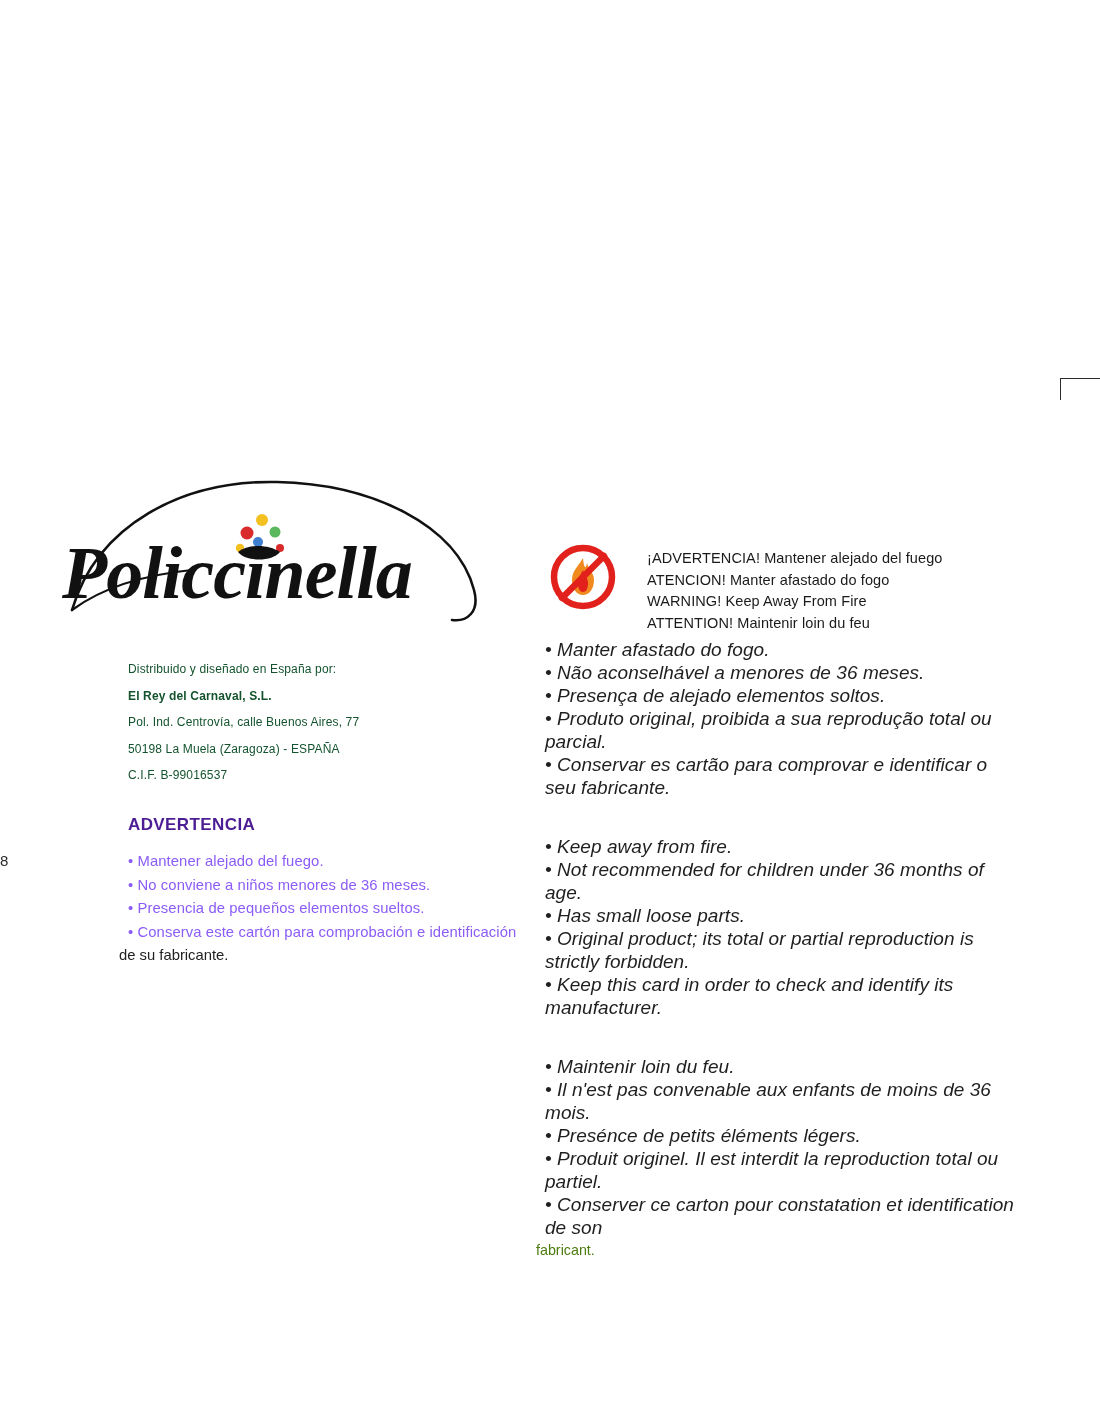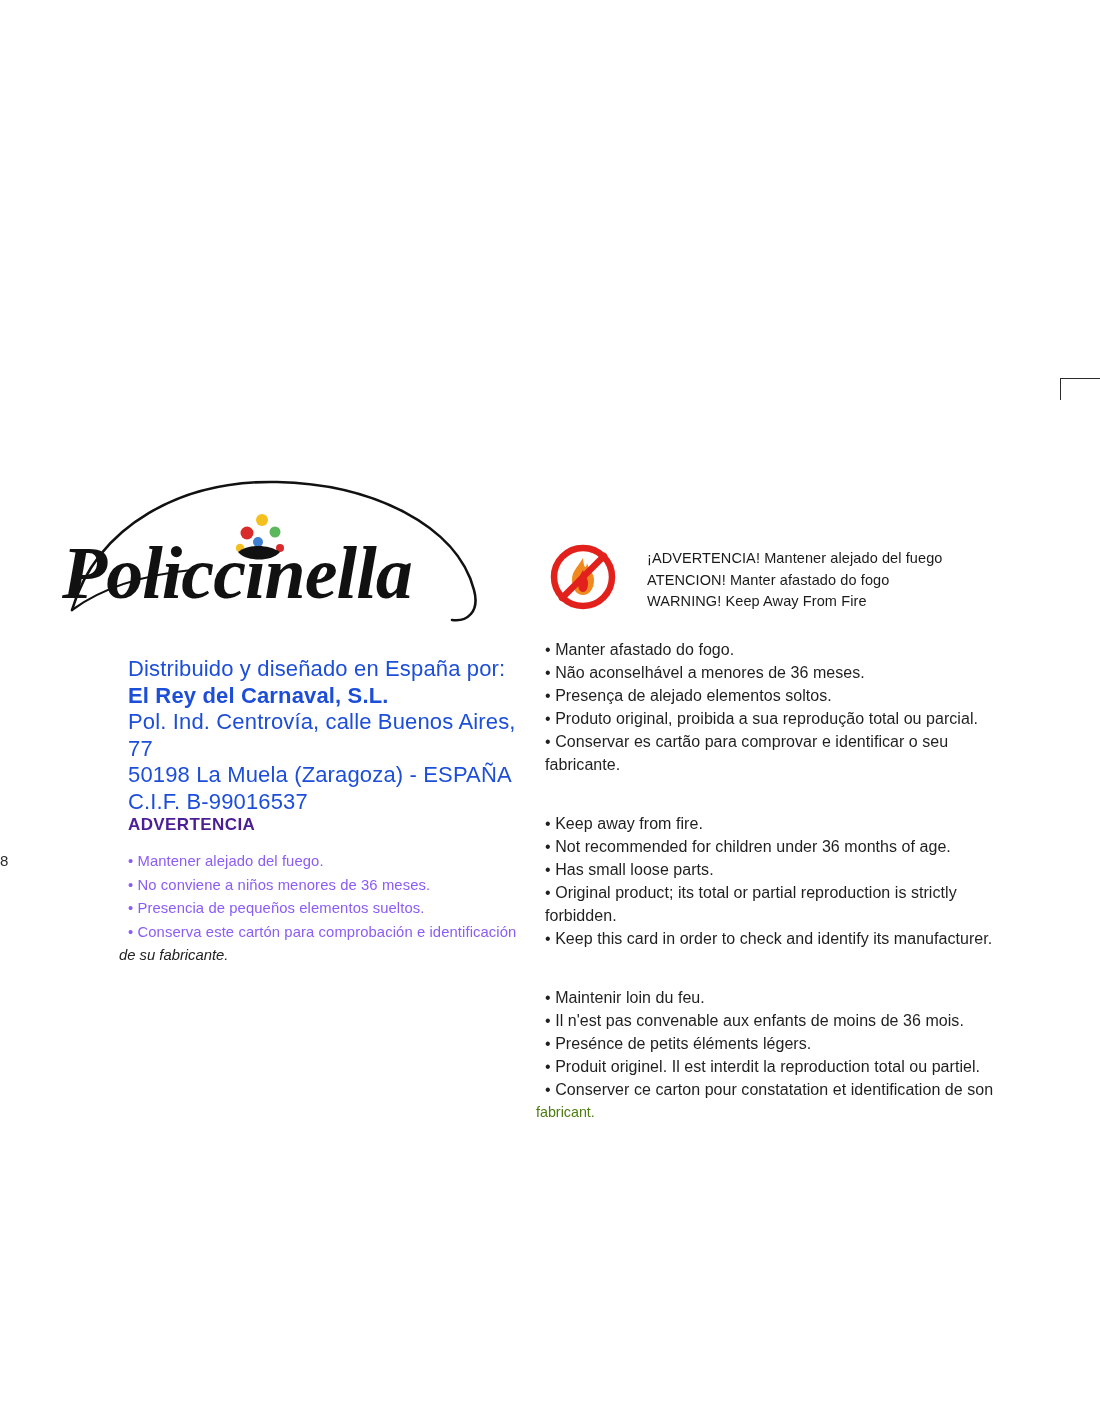--- a/index.html
+++ b/index.html
@@ -61,23 +61,23 @@
     top: 0;
   }
 
   .dist-block {
     position: absolute;
     left: 66px;
     top: 186px;
     width: 410px;
   }
   .dist-line {
-    font-size: 22px;
+    font-size: 12px;
     line-height: 26.5px;
-    color: #1d4ed8;
+    color: #14532d;
     letter-spacing: 0.15px;
   }
   .dist-line.bold {
     font-weight: bold;
   }
 
   .adv-title {
     position: absolute;
     left: 66px;
     top: 345px;
@@ -97,21 +97,20 @@
     font-size: 14.8px;
     line-height: 23.5px;
     color: #8b5cf6;
     letter-spacing: 0.1px;
   }
   .adv-list .cont {
     font-size: 14.8px;
     line-height: 23.5px;
     color: #222;
     margin-left: -9px;
-    font-style: italic;
   }
 
   
   .right-col {
     position: absolute;
     left: 545px;
     top: 540px;
     width: 470px;
   }
 
@@ -137,24 +136,25 @@
     line-height: 21.5px;
     color: #1a1a1a;
     letter-spacing: 0.1px;
     margin-left: 16px;
   }
 
   .lang-block {
     margin-top: 22px;
   }
   .lang-block .li {
-    font-size: 16px;
+    font-size: 19px;
     line-height: 23px;
     color: #1f1f1f;
     letter-spacing: 0.05px;
+    font-style: italic;
   }
   .lang-block .cont {
     font-size: 14.3px;
     line-height: 23px;
     color: #4d7c0f;
     margin-left: -9px;
   }
   .lang-gap {
     height: 14px;
   }
@@ -215,20 +215,21 @@
 
       <path d="M33 14 C 27 24, 22 27, 22 36 C 22 45, 27 51, 33 51 C 39 51, 44 45, 44 36 C 44 29, 39 26, 37 19 C 36 25, 34 25, 33 14 Z" fill="#f08a1e"></path>
       <path d="M33 26 C 30 32, 28 34, 28 39 C 28 45, 30 48, 33 48 C 36 48, 38 45, 38 39 C 38 34, 35 32, 33 26 Z" fill="#e2211c"></path>
 
       <line x1="12" y1="54" x2="54" y2="12" stroke="#e2211c" stroke-width="6.5" stroke-linecap="round"></line>
     </svg>
     <div class="warn-text">
       <div class="wl">¡ADVERTENCIA! Mantener alejado del fuego</div>
       <div class="wl">ATENCION! Manter afastado do fogo</div>
       <div class="wl">WARNING! Keep Away From Fire</div>
+      <div class="wl">ATTENTION! Maintenir loin du feu</div>
     </div>
   </div>
 
   <div class="lang-block">
     <div class="li">• Manter afastado do fogo.</div>
     <div class="li">• Não aconselhável a menores de 36 meses.</div>
     <div class="li">• Presença de alejado elementos soltos.</div>
     <div class="li">• Produto original, proibida a sua reprodução total ou parcial.</div>
     <div class="li">• Conservar es cartão para comprovar e identificar o seu fabricante.</div>
   </div>

